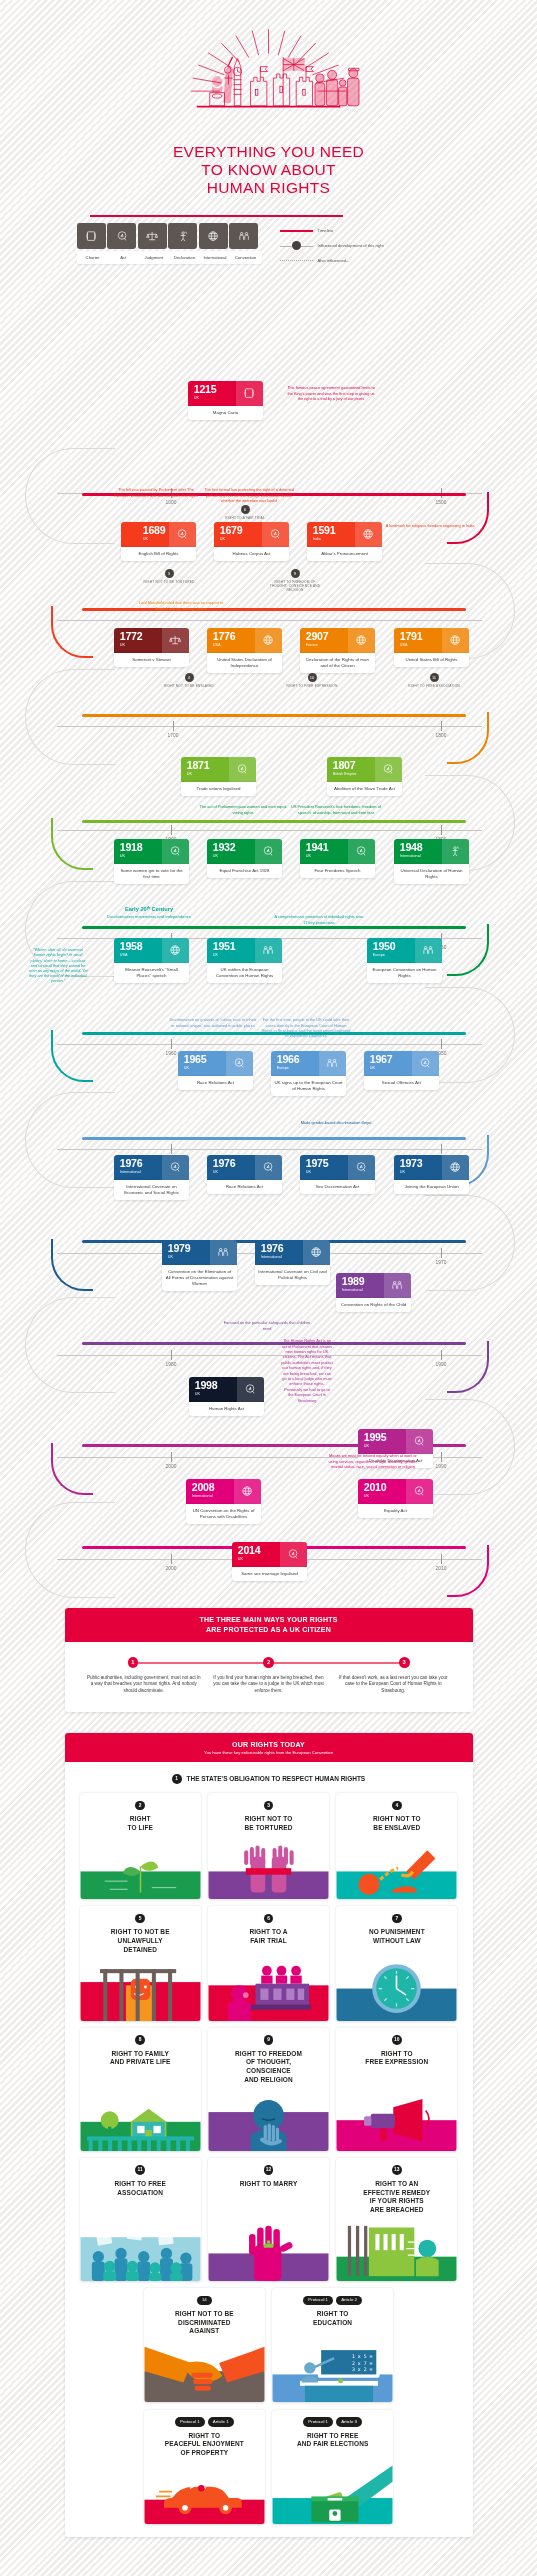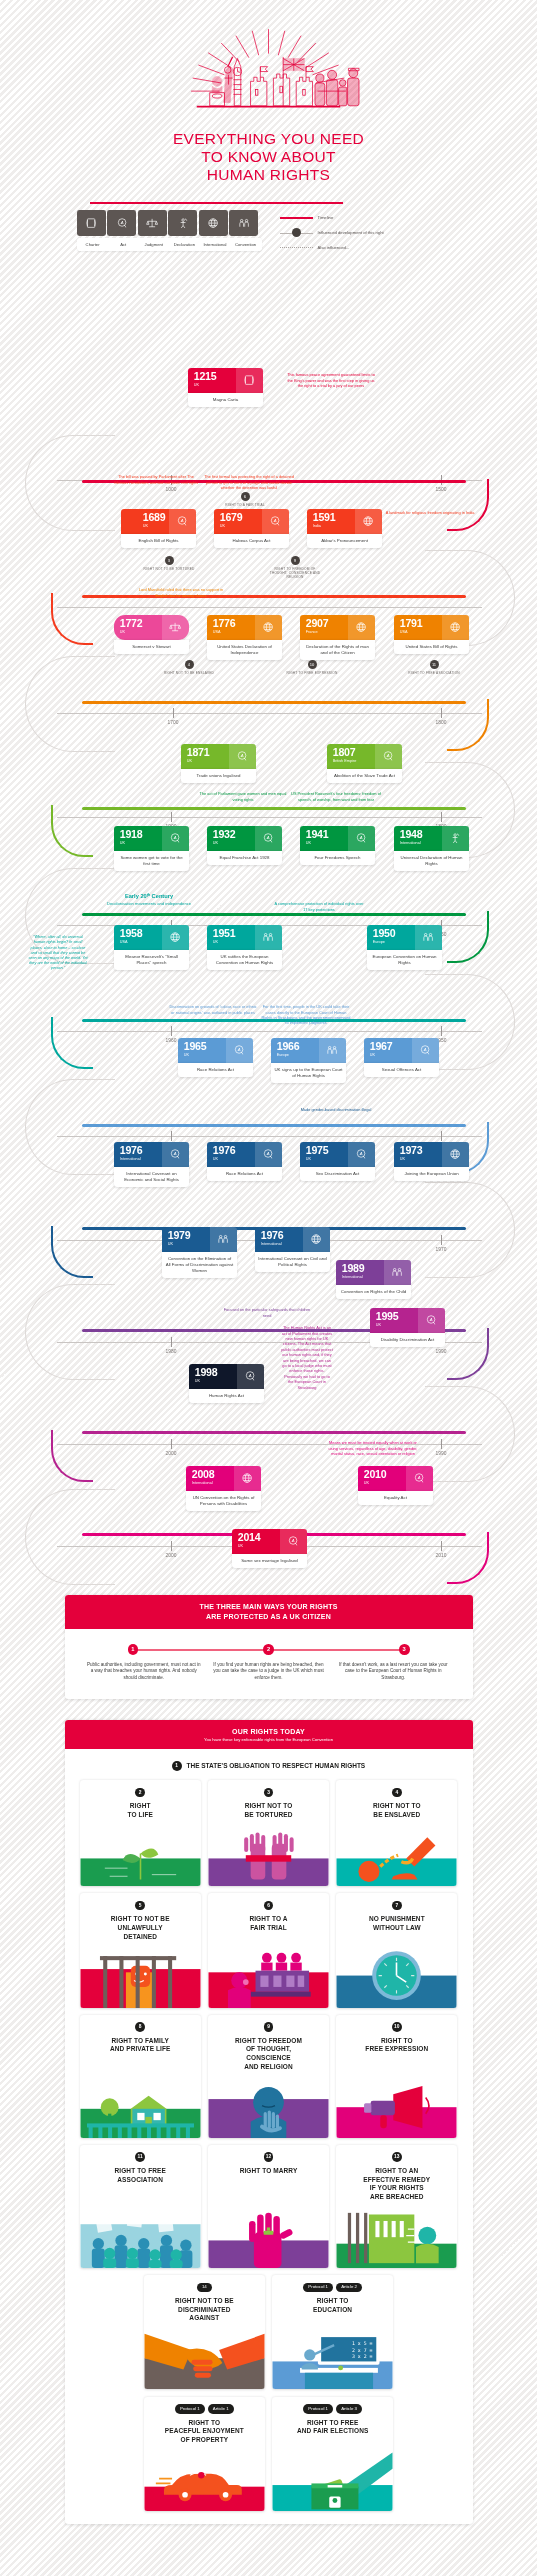--- a/index.html
+++ b/index.html
@@ -12,21 +12,21 @@
     min-height: 2576px;
     position: relative;
     color: #3c3c3b;
   }
   .wrap { width: 537px; position: relative; }
 
   
   .hero { padding-top: 21px; text-align: center; }
   .hero-art { width: 245px; height: 106px; margin: 0 auto; position: relative; }
   .hero-title {
-    margin-top: 3px;
+    margin-top: 16px;
     color: #e4003b;
     font-size: 15.5px;
     line-height: 18px;
     letter-spacing: 0.3px;
     font-weight: 400;
   }
 
   
   .legend {
     margin: 18px auto 0;
@@ -446,21 +446,21 @@
       <div class="tl-ghost" style="left: 24.5px; top: 384px; width: 90px; height: 96px; border-top-color: rgb(221, 217, 215); border-bottom-color: rgb(221, 217, 215); border-left-color: rgb(221, 217, 215); border-right: none; border-radius: 49px 0px 0px 49px;"></div>
       <div class="tl-axis" style="left: 57px; top: 441px; width: 425px;">
         <div class="axis-tick" style="left: 116px;"></div>
         <div class="axis-label" style="left: 116px;">1700</div>
         <div class="axis-tick" style="left: 384px;"></div>
         <div class="axis-label" style="left: 384px;">1800</div>
       </div>
       <div class="tl-rail" style="left: 82px; top: 429px; width: 384px; background: rgb(239, 130, 0);"></div>
       <div style="position: absolute; left: 447px; top: 427px; width: 42px; height: 52px; border-right: 2.4px solid rgb(239, 130, 0); border-bottom: 2.4px solid rgb(239, 130, 0); border-image: initial; border-left: none; border-top: none; border-radius: 0px 0px 33px;"></div>
       <div class="ev" style="left: 114px; top: 343px;">
-        <div class="ev-head" style="background: #ec4899; border-radius: 11px;">
+        <div class="ev-head" style="background: #7f1d1d;">
           <div class="ev-year-box">
             <div class="ev-year">1772</div>
             <div class="ev-place">UK</div>
           </div>
           <div class="ev-icon">
             <svg width="12.2" height="12.2" viewBox="0 0 20 20">
               <path d="M10 3 v13 M5 16 h10 M3 7 h14 M3 7 l-2 5 h4 z M17 7 l2 5 h-4 z" stroke="#ffffff" fill="none" stroke-width="1.1"></path>
             </svg>
           </div>
         </div>
@@ -916,21 +916,21 @@
             <svg width="12.2" height="12.2" viewBox="0 0 20 20">
               <circle cx="10" cy="9" r="6.2" stroke="#ffffff" fill="none" stroke-width="1.1"></circle>
               <text x="10" y="12" font-size="7" fill="#ffffff" text-anchor="middle" font-style="italic">A</text>
               <path d="M13 13 q3 2 3 4" stroke="#ffffff" fill="none" stroke-width="1.1"></path>
             </svg>
           </div>
         </div>
         <div class="ev-label">Human Rights Act</div>
       </div>
       <div class="note" style="left: 281px; top: 1053px; color: rgb(181, 35, 143); width: 52px;">The Human Rights Act is an act of Parliament that creates new human rights for UK citizens. The Act means that public authorities must protect our human rights and, if they are being breached, we can go to a local judge who must enforce those rights. Previously we had to go to the European Court in Strasbourg</div>
-      <div class="ev" style="left: 358px; top: 1036px; margin-left: 12px;">
+      <div class="ev" style="left: 358px; top: 1144px;">
         <div class="ev-head" style="background: rgb(181, 35, 143);">
           <div class="ev-year-box">
             <div class="ev-year">1995</div>
             <div class="ev-place">UK</div>
           </div>
           <div class="ev-icon">
             <svg width="12.2" height="12.2" viewBox="0 0 20 20">
               <circle cx="10" cy="9" r="6.2" stroke="#ffffff" fill="none" stroke-width="1.1"></circle>
               <text x="10" y="12" font-size="7" fill="#ffffff" text-anchor="middle" font-style="italic">A</text>
               <path d="M13 13 q3 2 3 4" stroke="#ffffff" fill="none" stroke-width="1.1"></path>

